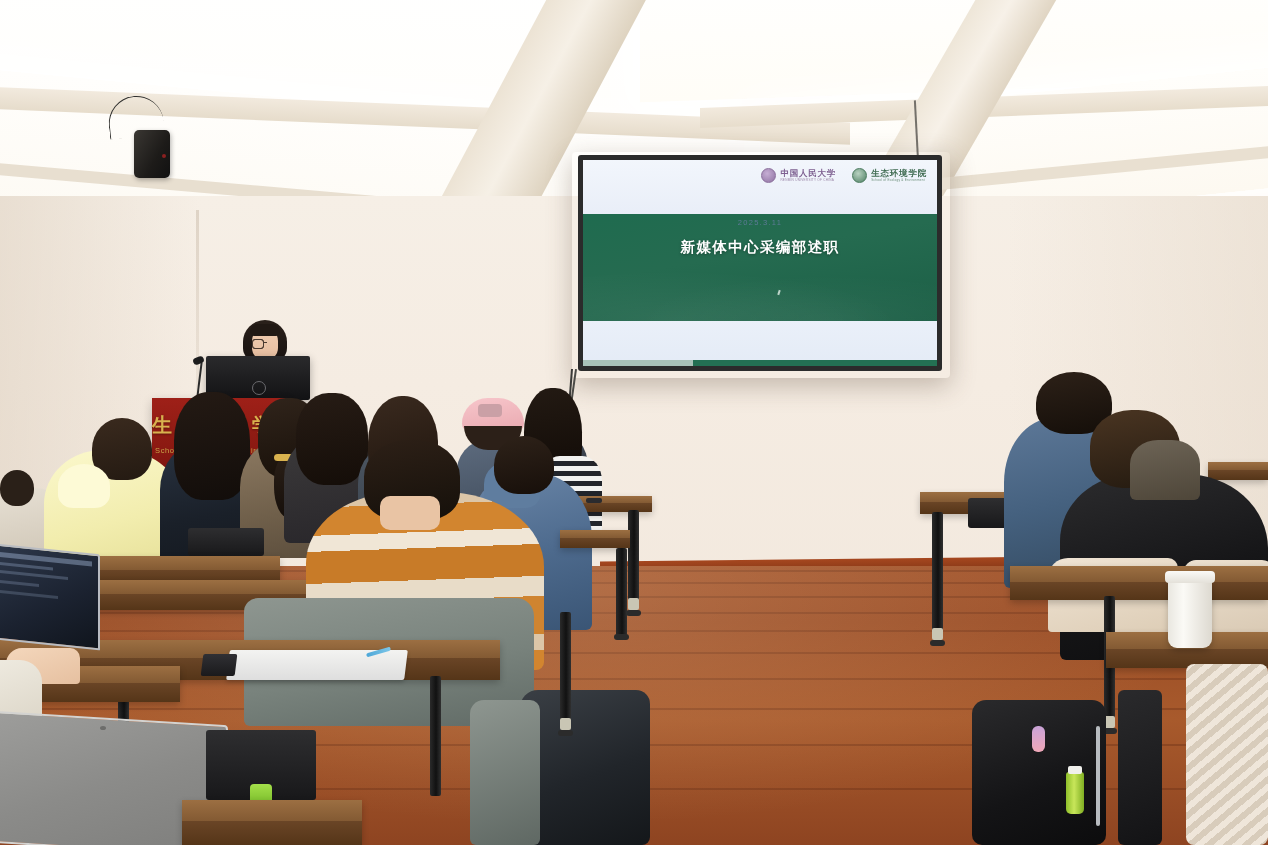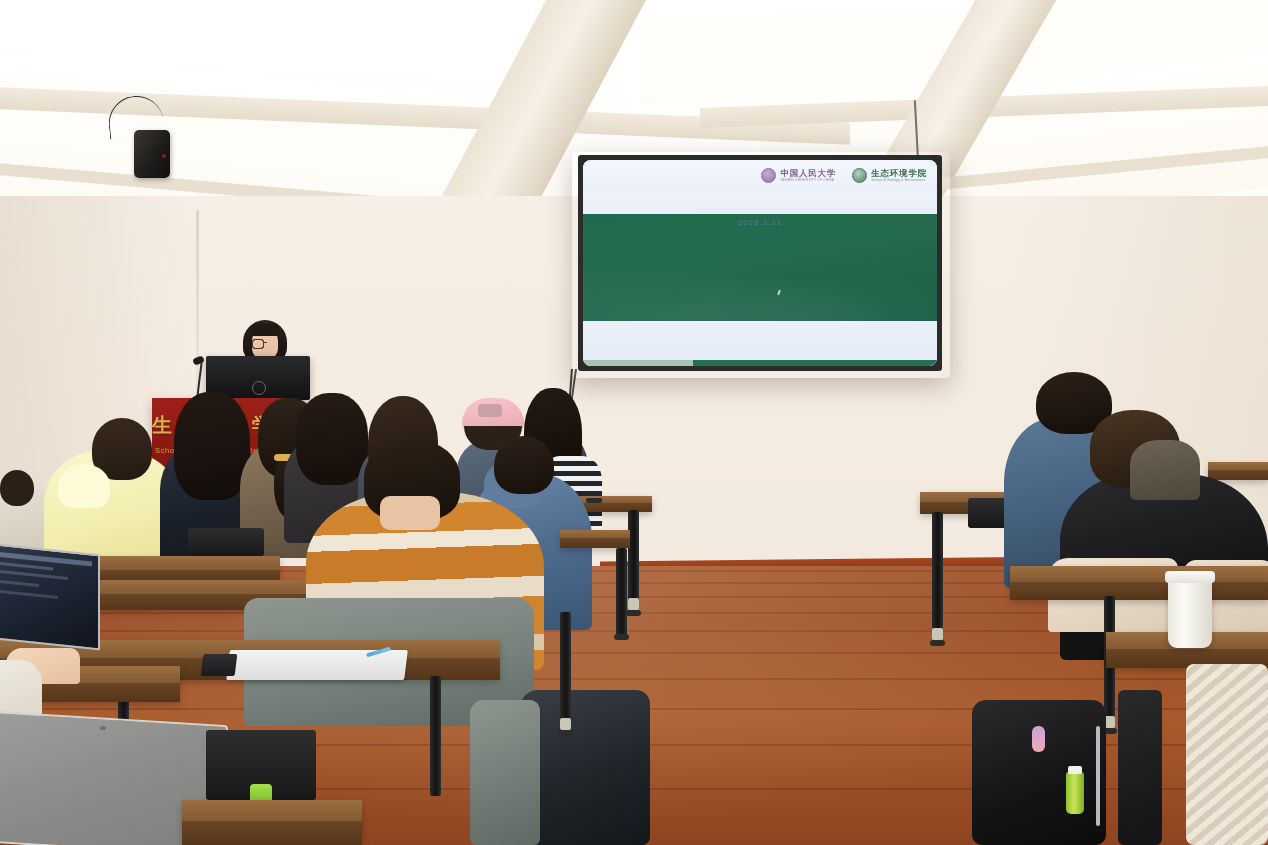--- a/index.html
+++ b/index.html
@@ -57,21 +57,21 @@
         background:#8a2020;}
   .spkWire{position:absolute;left:108px;top:96px;width:54px;height:40px;
         border-left:1.6px solid #30302e;border-top:1.6px solid #30302e;
         border-radius:30px 30px 0 0/30px 30px 0 0;transform:rotate(-6deg);}
 
   
   .tvShadow{position:absolute;left:572px;top:152px;width:378px;height:226px;border-radius:4px;
         box-shadow:0 8px 26px rgba(90,70,55,.32);}
   .tv{position:absolute;left:578px;top:155px;width:364px;height:216px;
       background:#2b2b2b;border-radius:3px;padding:5px;box-sizing:border-box;}
-  .slide{position:relative;width:100%;height:100%;overflow:hidden;background:#eef3fa;border-radius:8px;}
+  .slide{position:relative;width:100%;height:100%;overflow:hidden;background:#eef3fa;}
 
   .slideTop{position:absolute;left:0;top:0;width:100%;height:26%;
       background:linear-gradient(180deg,#f2f6fc,#e9eef8);}
   .logoRow{position:absolute;right:10px;top:8px;display:flex;align-items:center;gap:16px;}
   .logo{display:flex;align-items:center;gap:4px;}
   .logoMark{width:13px;height:13px;border-radius:50%;border:1px solid #8b6f9c;
       background:radial-gradient(circle at 40% 35%,#c6aed4,#8f72a2);flex:0 0 auto;}
   .logoMark.green{border-color:#4a7a5d;background:radial-gradient(circle at 40% 35%,#b9d2c1,#4e8064);}
   .logoTxt{display:flex;flex-direction:column;line-height:1;}
   .logoCn{font-size:8.5px;color:#7d5f90;letter-spacing:.8px;font-weight:bold;white-space:nowrap;}
@@ -240,20 +240,21 @@
               <span class="logoCn green">生态环境学院</span>
               <span class="logoEn green">School of Ecology &amp; Environment</span>
             </span>
           </div>
         </div>
       </div>
 
       <div class="slideBand">
         <div class="bandTex"></div>
       </div>
+      <div class="slideTitle">新媒体中心采编部述职</div>
       <div class="cursorDot"></div>
 
       <div class="slideBottom"></div>
       <div class="slideDate">2025.3.11</div>
       <div class="slideFootL"></div>
       <div class="slideFootR"></div>
     </div>
   </div>
   <div class="tvCableA"></div>
   <div class="tvCableB"></div>

